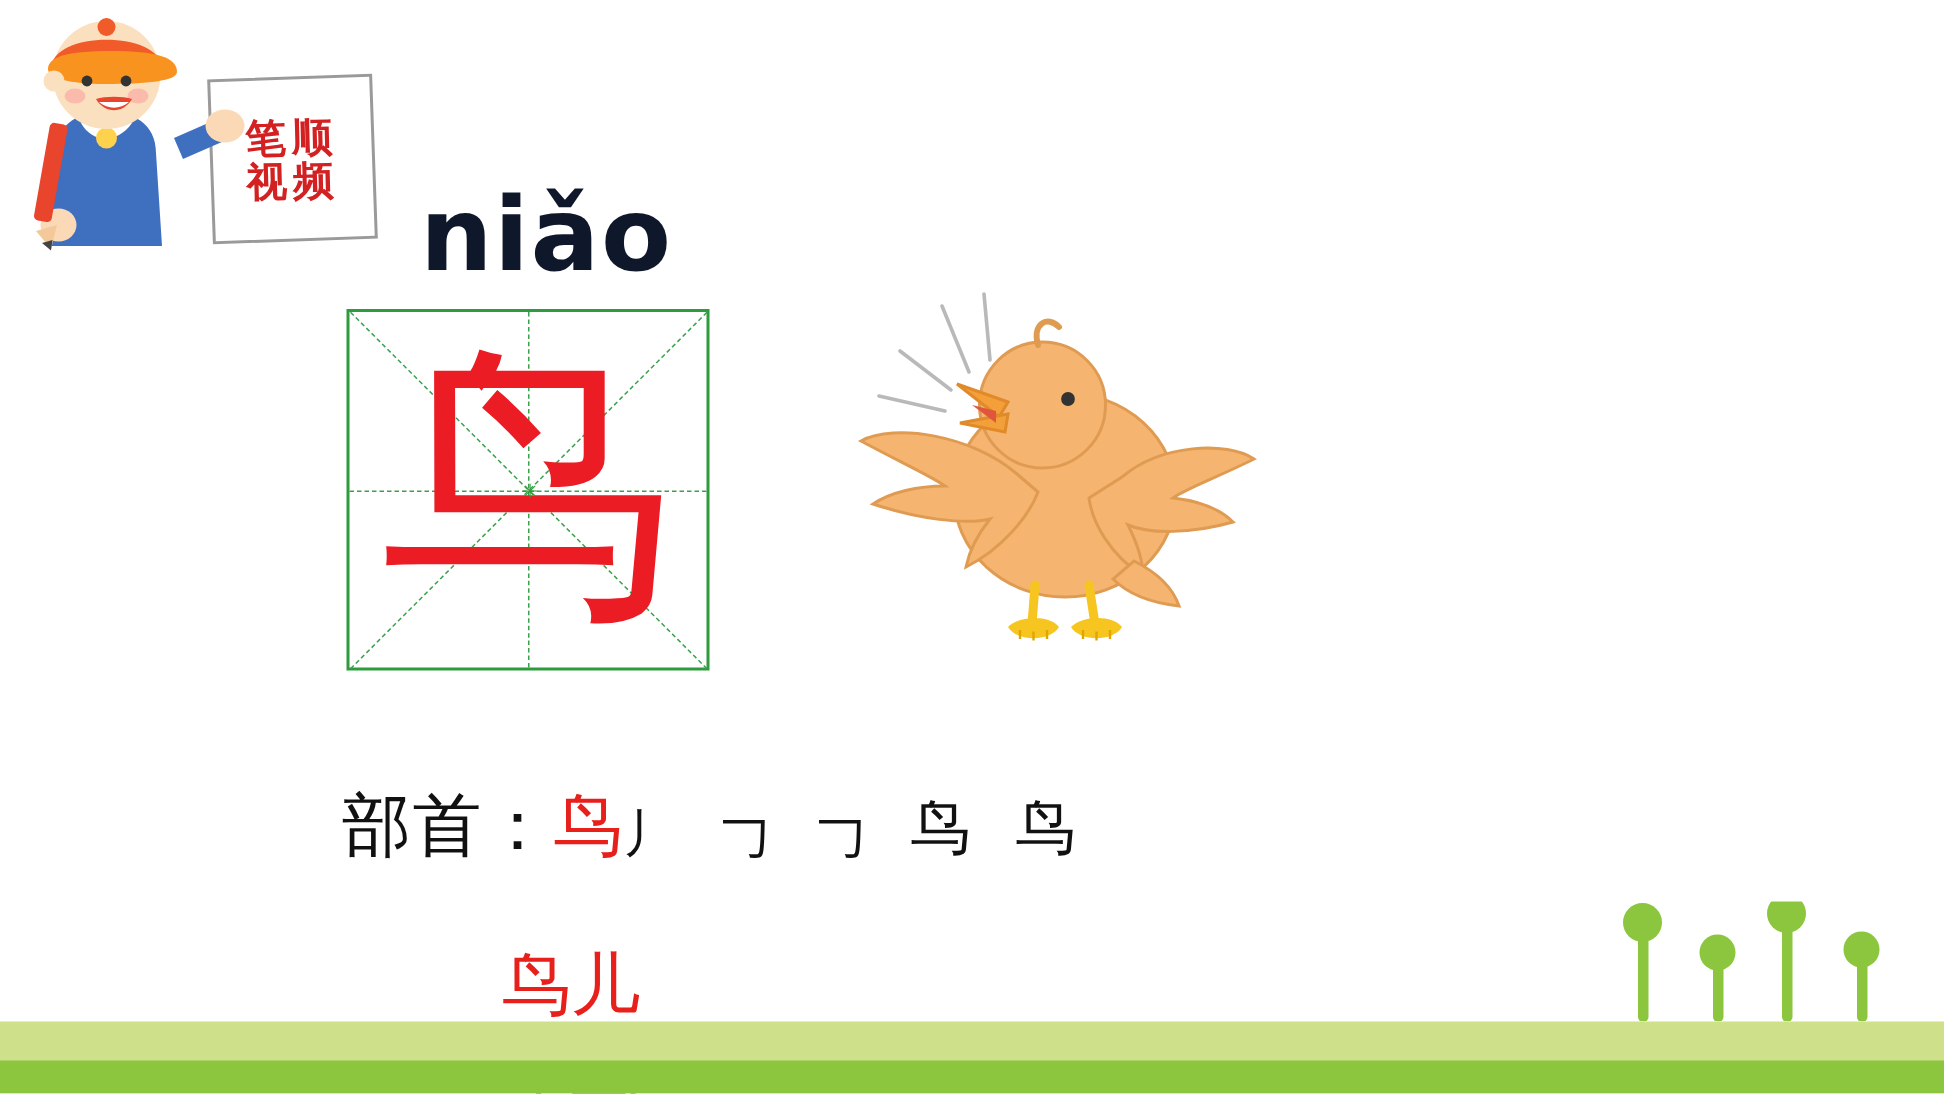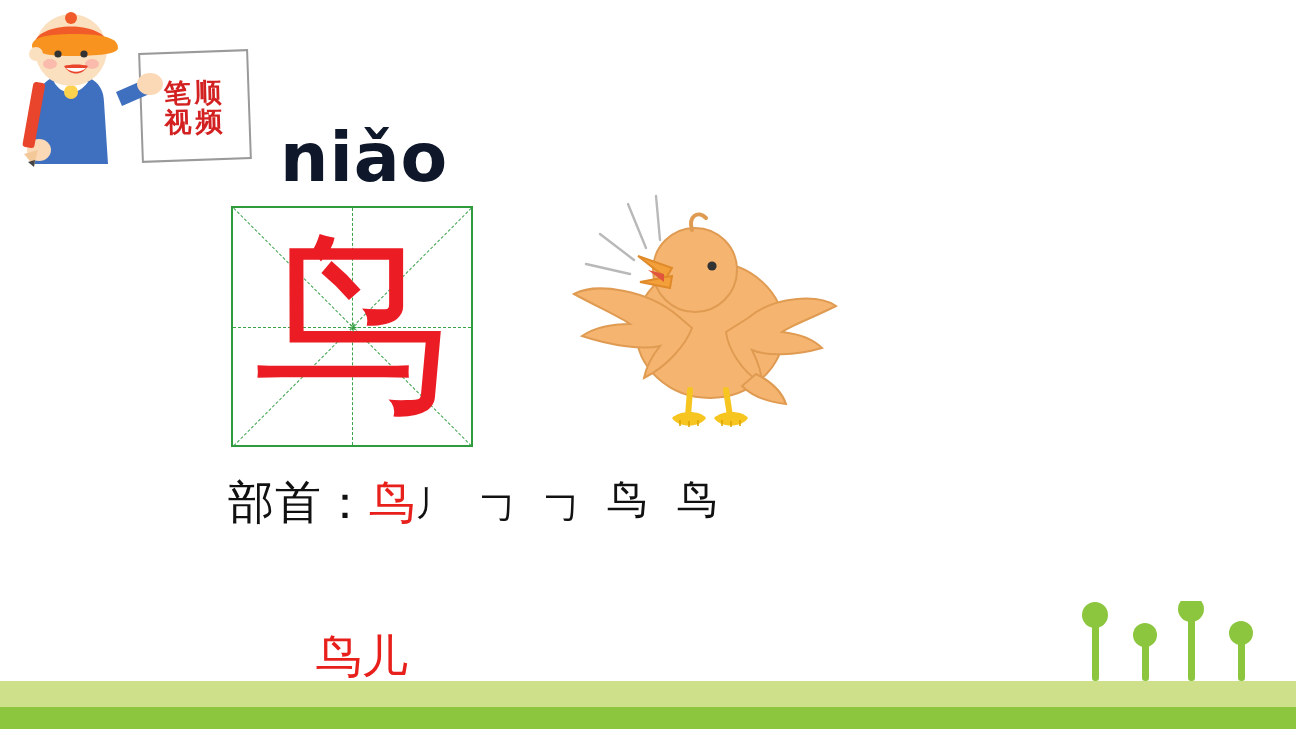--- a/index.html
+++ b/index.html
@@ -50,37 +50,37 @@
   }
   .center-dot{
     position:absolute;left:50%;top:50%;width:9px;height:9px;margin:-4px 0 0 -4px;
     color:#2e9b3c;font-size:13px;line-height:9px;text-align:center;
   }
 
   
   .bird{position:absolute;left:560px;top:178px;width:290px;height:280px;}
 
   
-  .line1{position:absolute;left:228px;top:472px;display:flex;align-items:flex-start;}
+  .line1{position:absolute;left:228px;top:520px;display:flex;align-items:center;}
   .line2{position:absolute;left:228px;top:572px;display:flex;align-items:baseline;}
   .lbl{
     color:#111;font-size:46px;font-family:"DejaVu Sans",sans-serif;
     letter-spacing:1px;white-space:pre;
   }
   .red{
     color:#e8201c;font-size:46px;font-family:"DejaVu Sans",sans-serif;
     white-space:pre;
   }
   .strokes{display:flex;align-items:flex-end;}
   .strokes span{
     color:#111;font-size:34px;font-family:"DejaVu Sans",sans-serif;
     margin-right:30px;display:inline-block;
   }
   .strokes span.big{font-size:40px;}
-  .words span{margin-right:46px;}
+  .words span{margin-right:46px;margin-left:19px;}
 
   
   .band-pale{position:absolute;left:0;bottom:0;width:100%;height:48px;background:#cfe08a;}
   .band-green{position:absolute;left:0;bottom:0;width:100%;height:22px;background:#8cc63e;}
   .grass{position:absolute;right:10px;bottom:48px;width:230px;height:80px;}
 </style>
 </head>
 <body>
 
 <div class="slide">

